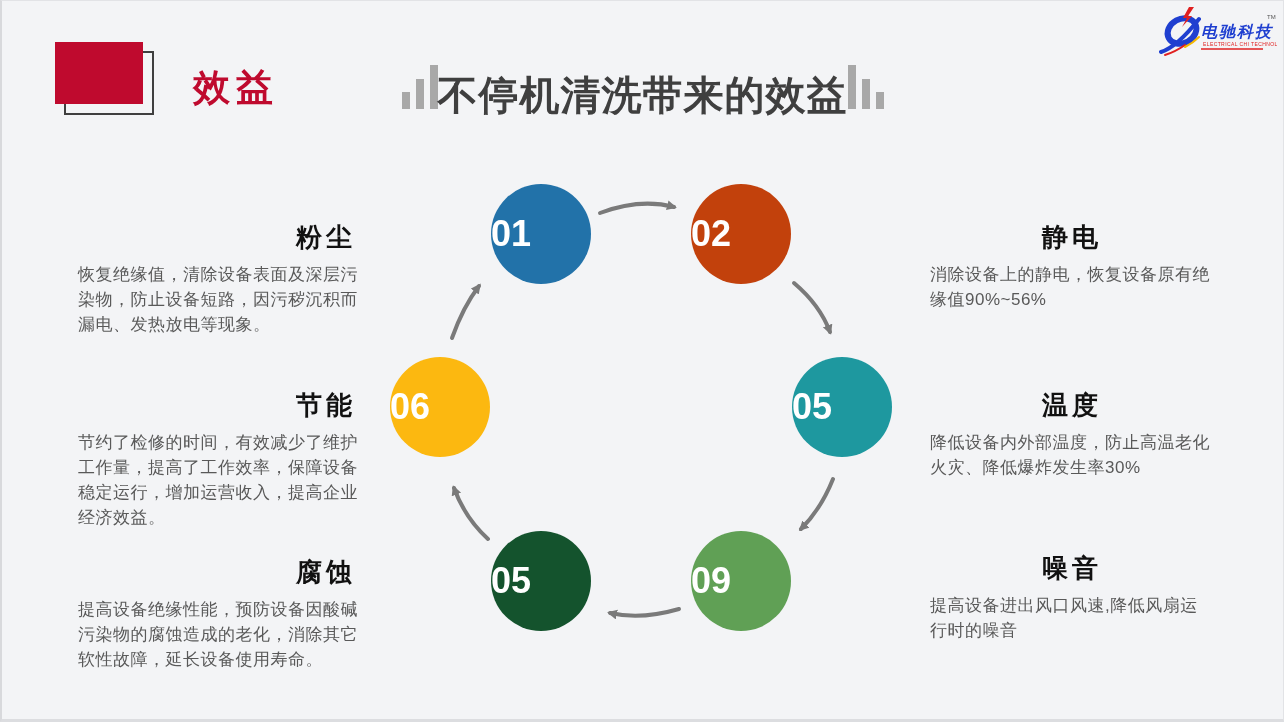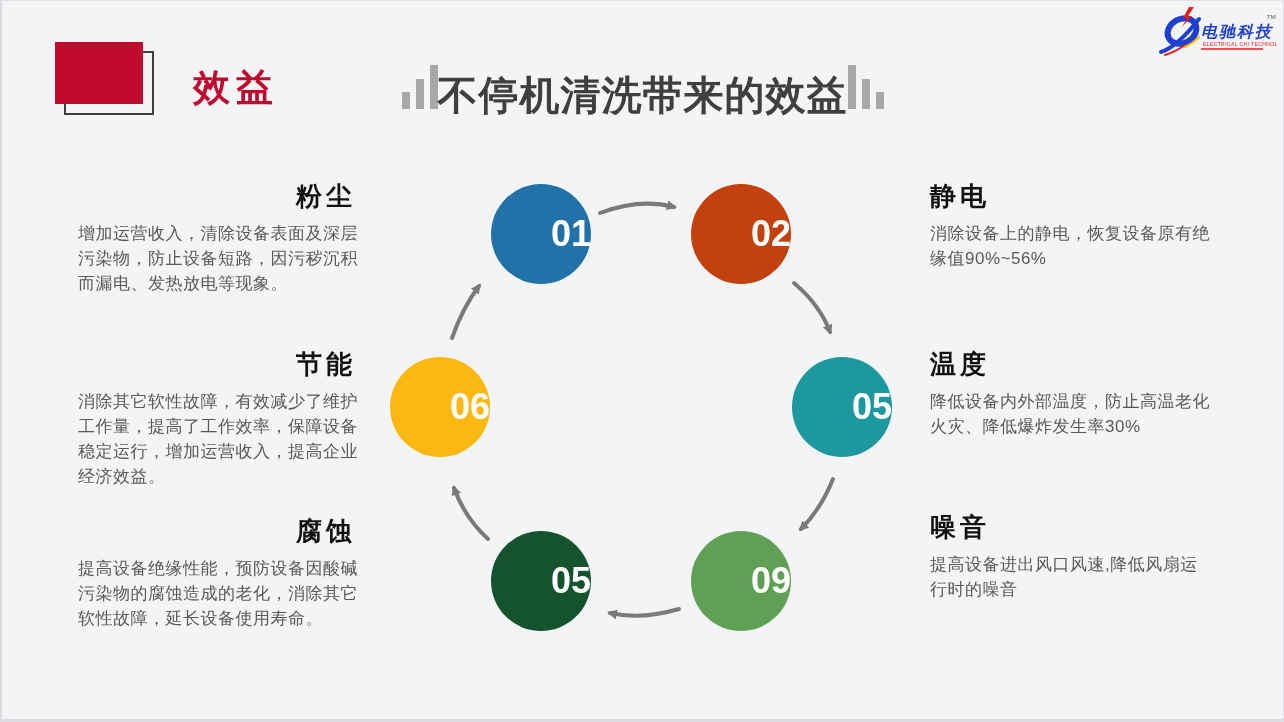--- a/index.html
+++ b/index.html
@@ -37,40 +37,40 @@
   .main-title{
     font-size:40px;font-weight:bold;color:#3f3f3f;letter-spacing:1px;
     line-height:1.1;
   }
   
   .logo{position:absolute;right:6px;top:4px;width:118px;height:54px;}
   
   .arrows-svg{position:absolute;left:380px;top:150px;width:520px;height:500px;}
   .node{
     position:absolute;width:100px;height:100px;border-radius:50%;
-    display:flex;align-items:center;justify-content:flex-end;
+    display:flex;align-items:center;justify-content:flex-start;
     color:#ffffff;font-size:36px;font-weight:bold;
   }
   .n1{left:489px;top:183px}.n2{left:689px;top:183px}
   .n3{left:790px;top:356px}.n4{left:689px;top:530px}
   .n5{left:489px;top:530px}.n6{left:388px;top:356px}
   
-  .sec{position:absolute;width:284px;}
+  .sec{position:absolute;width:284px;margin-top:41px;}
   .sec h3{
     margin:0;font-size:26px;font-weight:bold;color:#111111;
     letter-spacing:4px;line-height:1.2;
   }
   .sec .body{
     margin-top:9px;font-size:17px;color:#595959;line-height:25px;
     text-align:left;letter-spacing:0.5px;
   }
   .sec-left{left:76px;}
   .sec-left h3{text-align:right;padding-right:6px;}
   .sec-right{left:928px;}
-  .sec-right h3{text-align:left;}
+  .sec-right h3{text-align:center;}
   .pos-l1{top:180px}.pos-l2{top:348px}.pos-l3{top:515px}
   .pos-r1{top:180px}.pos-r2{top:348px}.pos-r3{top:511px}
 </style>
 </head>
 <body>
 
 <div class="slide">
 
   <div class="red-rect-outline"></div>
   <div class="red-rect" style="background-color: rgb(191, 10, 46);"></div>
@@ -139,25 +139,25 @@
   </div>
   <div class="node n5" style="background-color: #14532d;">
     <span>05</span>
   </div>
   <div class="node n6" style="background-color: rgb(252, 184, 16);">
     <span>06</span>
   </div>
 
   <div class="sec sec-left pos-l1">
     <h3>粉尘</h3>
-    <div class="body">增加运营收入，清除设备表面及深层污染物，防止设备短路，因污秽沉积而漏电、发热放电等现象。</div>
+    <div class="body">恢复绝缘值，清除设备表面及深层污染物，防止设备短路，因污秽沉积而漏电、发热放电等现象。</div>
   </div>
   <div class="sec sec-left pos-l2">
     <h3>节能</h3>
-    <div class="body">消除其它软性故障，有效减少了维护工作量，提高了工作效率，保障设备稳定运行，增加运营收入，提高企业经济效益。</div>
+    <div class="body">节约了检修的时间，有效减少了维护工作量，提高了工作效率，保障设备稳定运行，增加运营收入，提高企业经济效益。</div>
   </div>
   <div class="sec sec-left pos-l3">
     <h3>腐蚀</h3>
     <div class="body">提高设备绝缘性能，预防设备因酸碱污染物的腐蚀造成的老化，消除其它软性故障，延长设备使用寿命。</div>
   </div>
 
   <div class="sec sec-right pos-r1">
     <h3>静电</h3>
     <div class="body">消除设备上的静电，恢复设备原有绝缘值90%~56%</div>
   </div>

